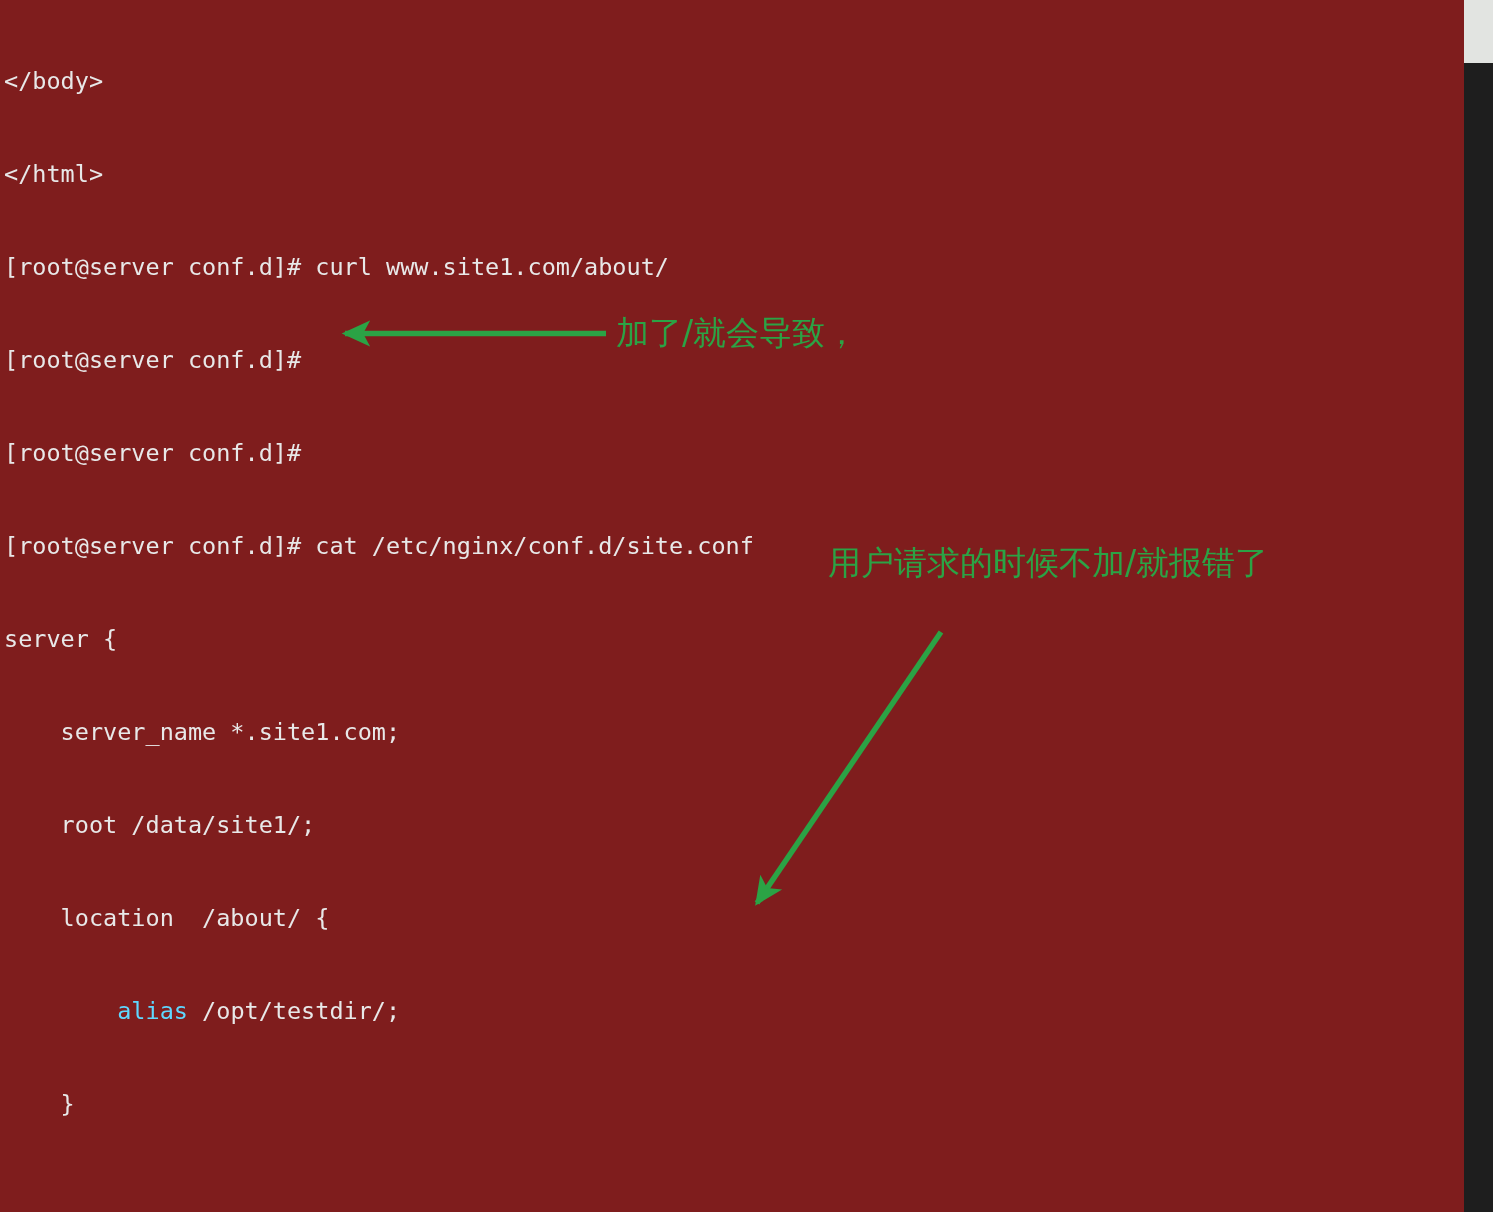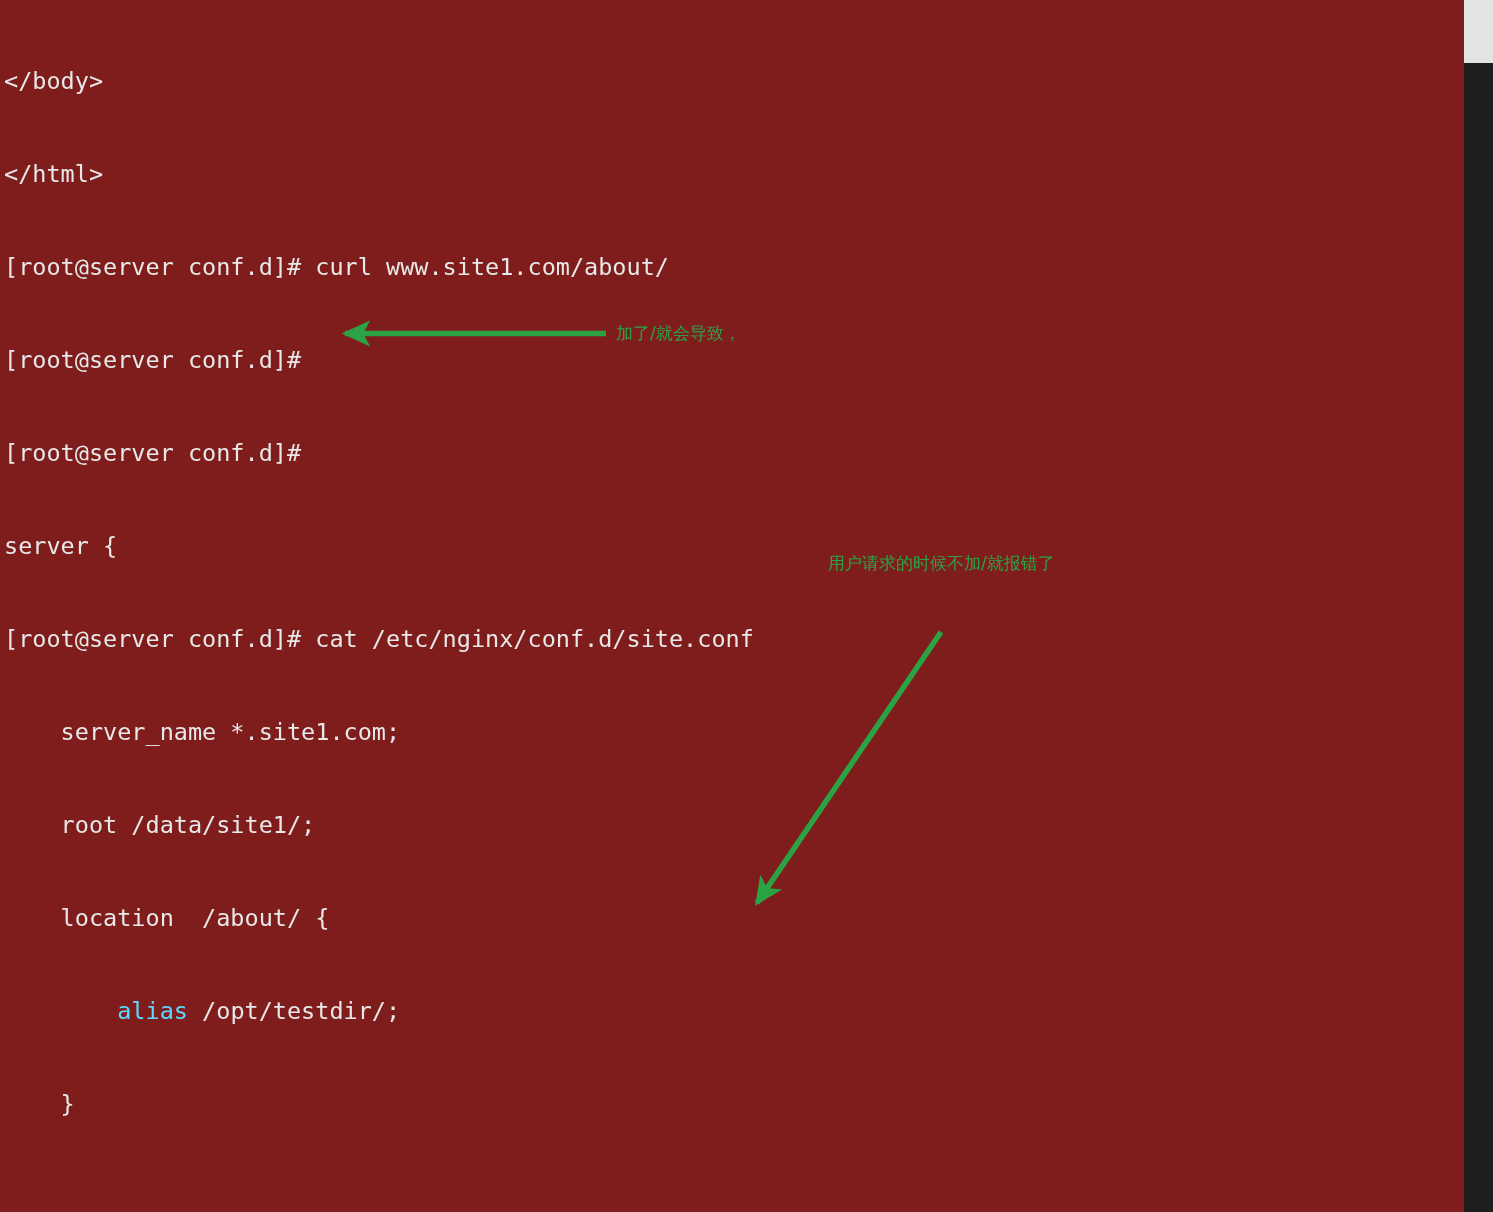--- a/index.html
+++ b/index.html
@@ -25,21 +25,21 @@
     white-space: pre;
     letter-spacing: 0px;
     font-family: "DejaVu Sans Mono", "Liberation Mono", monospace;
   }
   .ln { display: block; height: 31px; }
   .kw-cyan { color: #5fd7ff; }
   .annot {
     position: absolute;
     color: #2ba345;
     font-family: "DejaVu Sans", "Liberation Sans", sans-serif;
-    font-size: 17px;
+    font-size: 33px;
     line-height: 30px;
     white-space: pre;
   }
   #annot-1 { left: 616px; top: 318px; }
   #annot-2 { left: 828px; top: 548px; }
   #arrows {
     position: absolute;
     left: 0; top: 0;
     width: 1493px; height: 1212px;
     pointer-events: none;
@@ -65,22 +65,22 @@
 <body>
 
 <div id="terminal">
 
   <div id="term-text">
     <span class="ln">&lt;/body&gt;</span>
     <span class="ln">&lt;/html&gt;</span>
     <span class="ln">[root@server conf.d]# curl www.site1.com/about/</span>
     <span class="ln">[root@server conf.d]#</span>
     <span class="ln">[root@server conf.d]#</span>
+    <span class="ln">[root@server conf.d]# cat /etc/nginx/conf.d/site.conf</span>
     <span class="ln">server {</span>
-    <span class="ln">[root@server conf.d]# cat /etc/nginx/conf.d/site.conf</span>
     <span class="ln">    server_name *.site1.com;</span>
     <span class="ln">    root /data/site1/;</span>
     <span class="ln">    location  /about/ {</span>
     <span class="ln"><span>        </span><span class="kw-cyan">alias</span><span> /opt/testdir/;</span></span>
     <span class="ln">    }</span>
     
     
     
     
     

